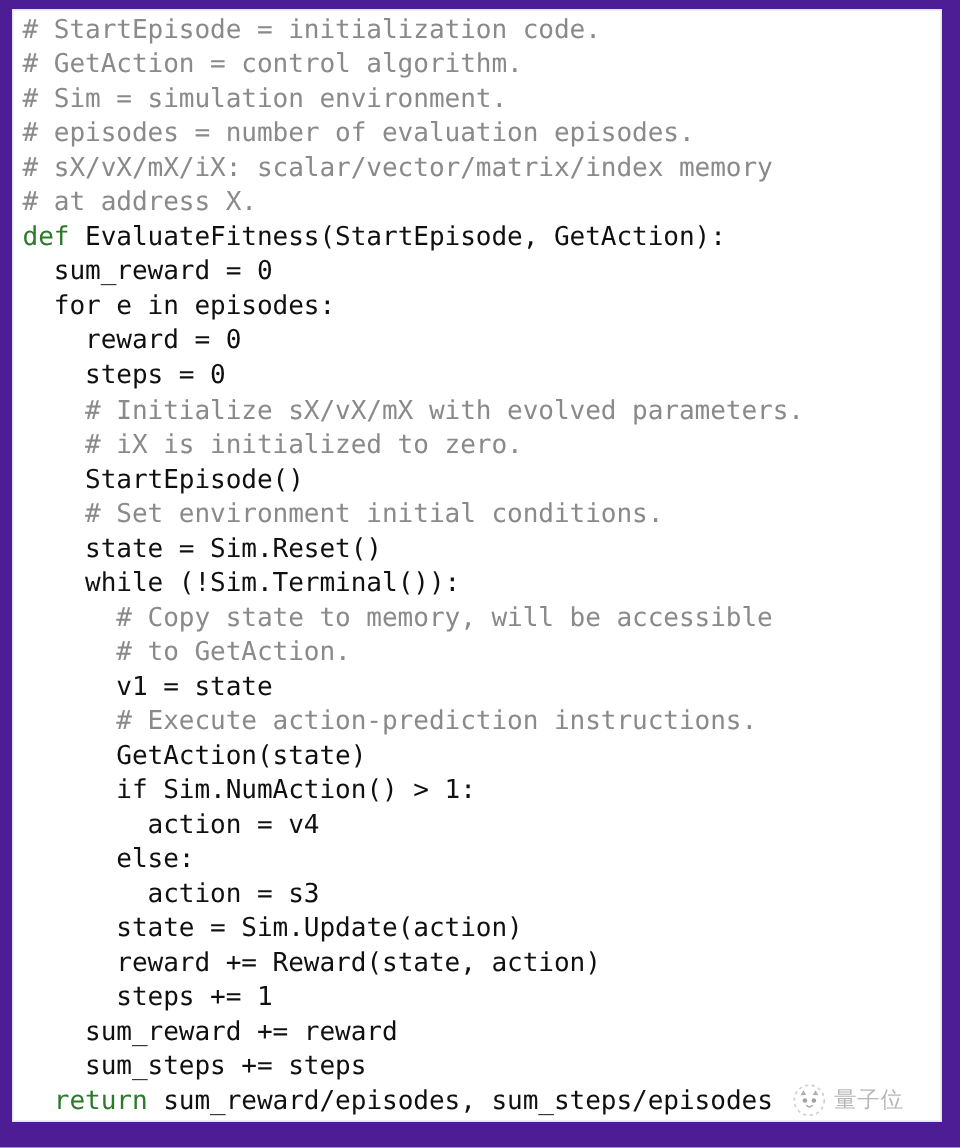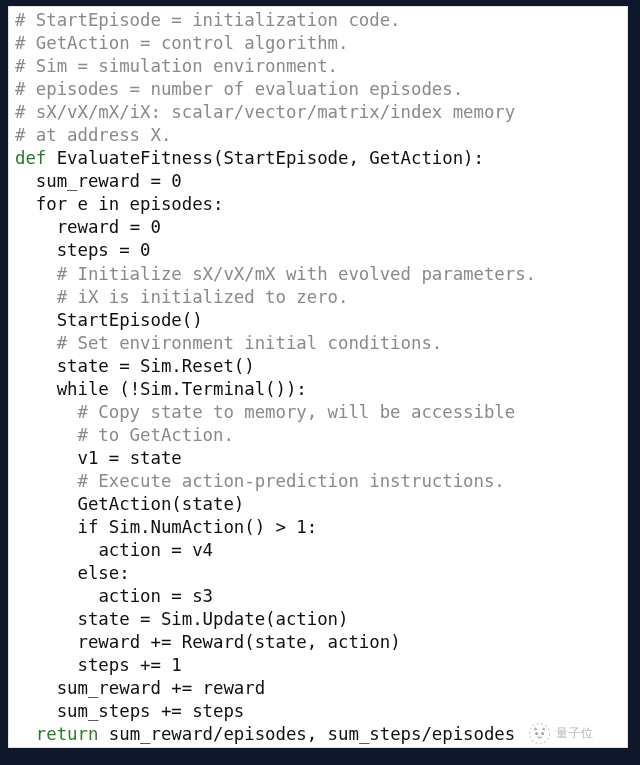--- a/index.html
+++ b/index.html
@@ -13,21 +13,21 @@
     overflow: hidden;
     font-family: "DejaVu Sans Mono", "Liberation Mono", monospace;
   }
 
   #code-figure {
     position: absolute;
     left: 0;
     top: 0;
     width: 640px;
     height: 765px;
-    background: #0f172a;
+    background: #4c1d95;
   }
 
   
   #code-box {
     position: absolute;
     left: 8px;
     top: 6px;
     width: 620px;
     height: 742px;
     box-sizing: border-box;
@@ -77,21 +77,21 @@
   }
   #watermark .wm-logo {
     position: relative;
     width: 23px;
     height: 23px;
     flex: 0 0 auto;
   }
   #watermark .wm-logo svg { display: block; }
   #watermark .wm-text {
     font-family: "DejaVu Sans", "Liberation Sans", sans-serif;
-    font-size: 12px;
+    font-size: 15px;
     line-height: 1;
     color: #9a9a9a;
     letter-spacing: 0.5px;
     white-space: nowrap;
   }
 </style>
 </head>
 <body>
 
 <div id="code-figure">

